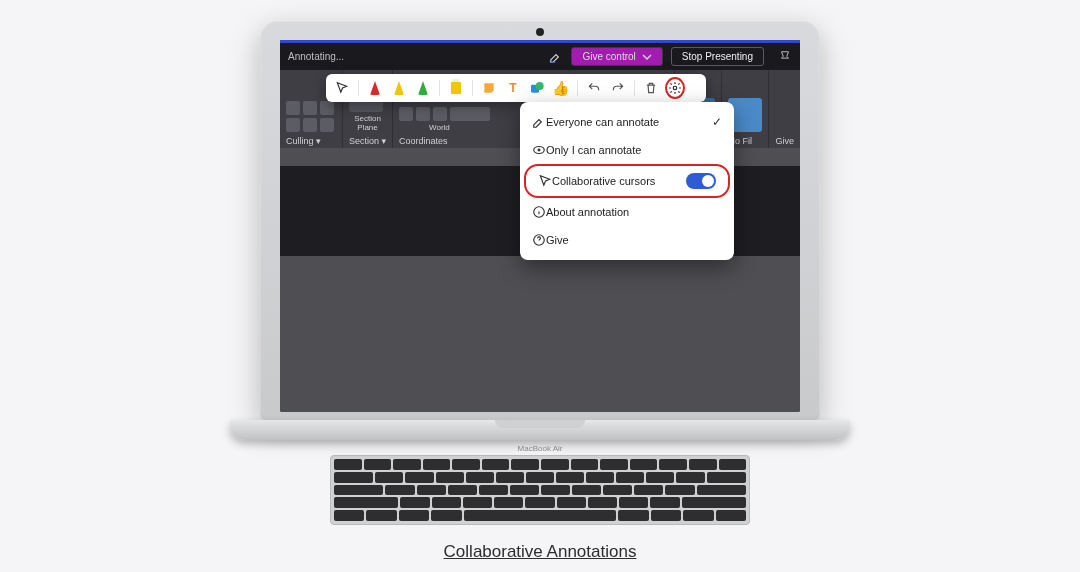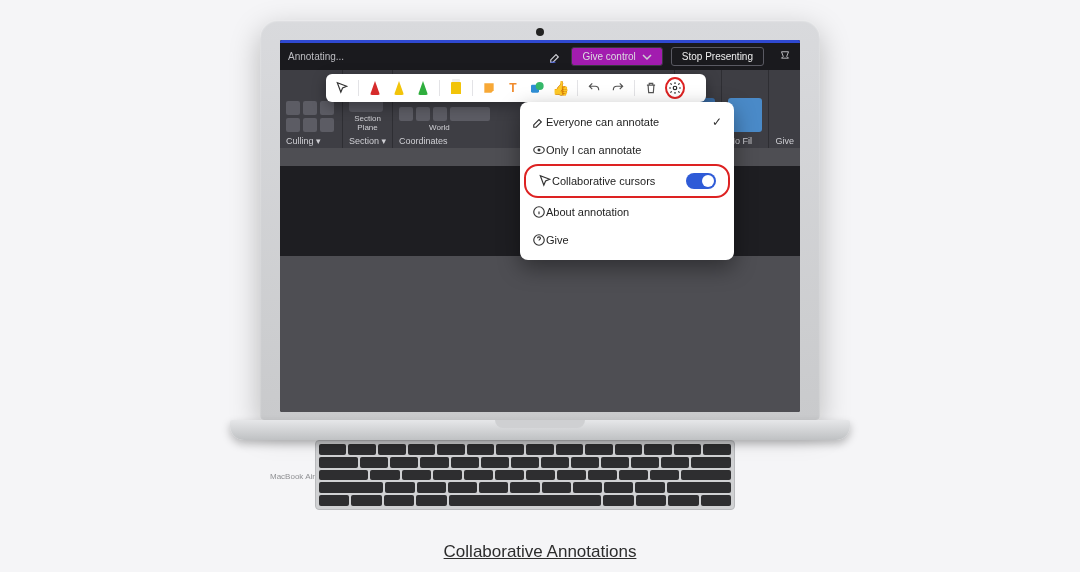--- a/index.html
+++ b/index.html
@@ -48,21 +48,21 @@
     box-shadow: 0 4px 8px rgba(0,0,0,.25);
     position:relative;
   }
   .notch {
     position:absolute; top:0; left:50%; transform:translateX(-50%);
     width:90px; height:8px; background:#cfd0d2;
     border-radius:0 0 10px 10px;
   }
   .deck {
     width:540px; margin:0 auto;
-    display:flex; align-items:center;
+    display:flex; flex-direction:column; align-items:center;
   }
   .brand {
     font-size:8px; color:#8f9093; padding:4px 0 2px;
   }
   .keyboard {
     width:420px; height:70px; background:#d0d1d3; border:1px solid #b9babd;
     border-radius:4px;
     display:grid;
     grid-template-rows: repeat(5,1fr);
     gap:2px; padding:3px;

